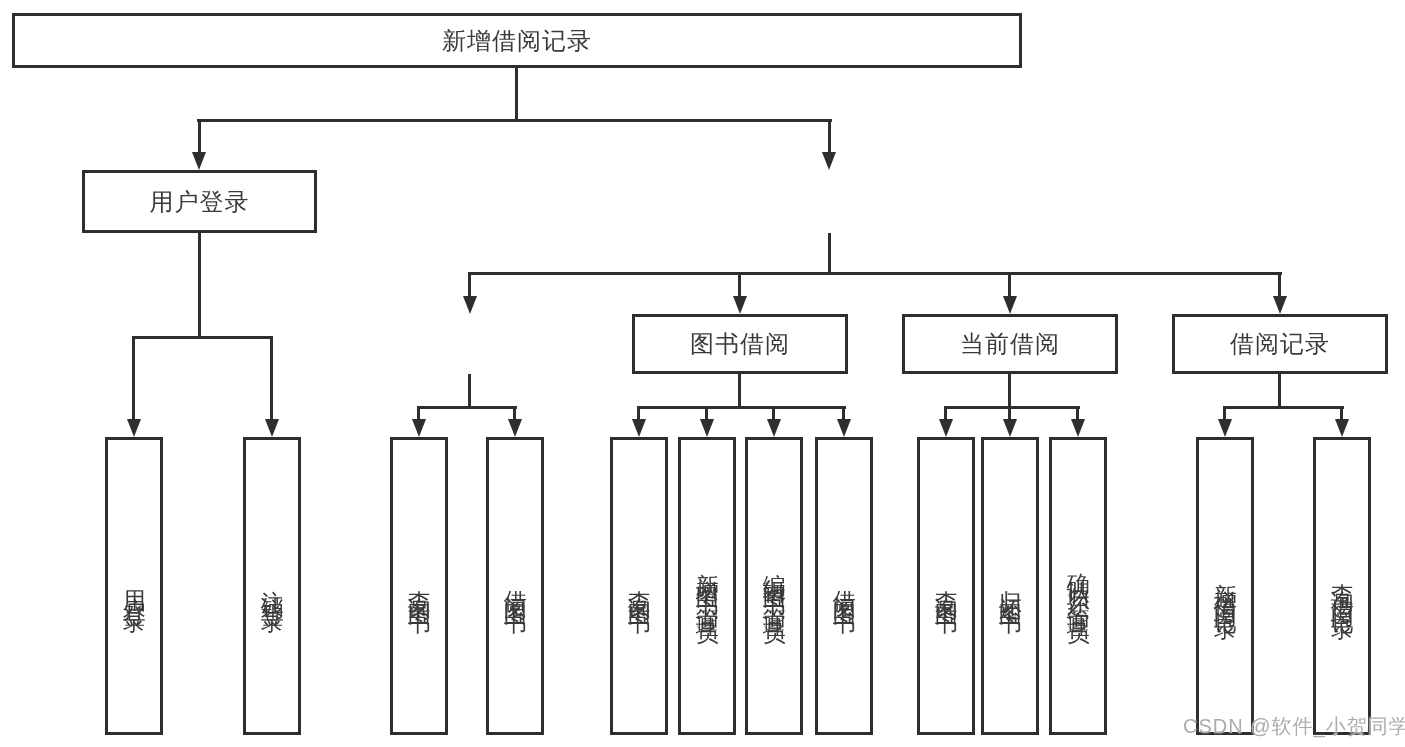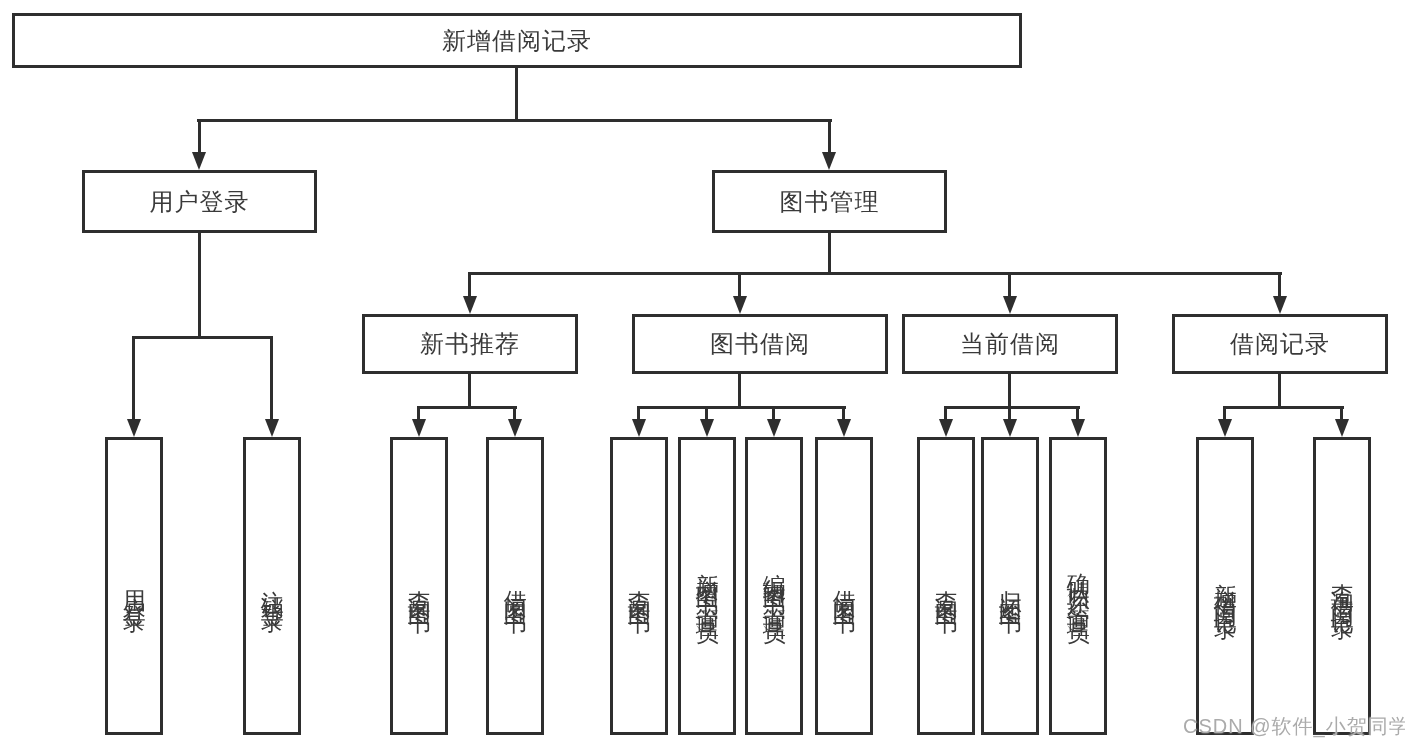--- a/index.html
+++ b/index.html
@@ -67,42 +67,40 @@
   <div class="box" style="left:12px;top:13px;width:1010px;height:55px;">新增借阅记录</div>
 
   <div class="vline" style="left:515px;top:66px;height:53px;"></div>
   <div class="hline" style="left:197px;top:119px;width:635px;"></div>
   <div class="vline" style="left:198px;top:119px;height:34px;"></div>
   <div class="arrowhead" style="left:192px;top:152px;"></div>
   <div class="vline" style="left:828px;top:119px;height:34px;"></div>
   <div class="arrowhead" style="left:822px;top:152px;"></div>
 
   <div class="box" style="left:82px;top:170px;width:235px;height:63px;">用户登录</div>
-  <div class="box" style="left:712px;top:170px;width:235px;height:63px;">图书管理</div>
 
   <div class="vline" style="left:198px;top:233px;height:103px;"></div>
   <div class="hline" style="left:132px;top:336px;width:141px;"></div>
   <div class="vline" style="left:132px;top:336px;height:83px;"></div>
   <div class="arrowhead" style="left:127px;top:419px;"></div>
   <div class="vline" style="left:270px;top:336px;height:83px;"></div>
   <div class="arrowhead" style="left:265px;top:419px;"></div>
 
   <div class="vline" style="left:828px;top:233px;height:39px;"></div>
   <div class="hline" style="left:469px;top:272px;width:813px;"></div>
   <div class="vline" style="left:468px;top:272px;height:24px;"></div>
   <div class="arrowhead" style="left:463px;top:296px;"></div>
   <div class="vline" style="left:738px;top:272px;height:24px;"></div>
   <div class="arrowhead" style="left:733px;top:296px;"></div>
   <div class="vline" style="left:1008px;top:272px;height:24px;"></div>
   <div class="arrowhead" style="left:1003px;top:296px;"></div>
   <div class="vline" style="left:1278px;top:272px;height:24px;"></div>
   <div class="arrowhead" style="left:1273px;top:296px;"></div>
 
-  <div class="box" style="left:362px;top:314px;width:216px;height:60px;">新书推荐</div>
-  <div class="box" style="left:632px;top:314px;width:256px;height:60px;">图书借阅</div>
+  <div class="box" style="left:632px;top:314px;width:216px;height:60px;">图书借阅</div>
   <div class="box" style="left:1172px;top:314px;width:216px;height:60px;">借阅记录</div>
   <div class="box" style="left:902px;top:314px;width:216px;height:60px;">当前借阅</div>
 
   <div class="vline" style="left:468px;top:374px;height:32px;"></div>
   <div class="hline" style="left:418px;top:406px;width:99px;"></div>
   <div class="vline" style="left:417px;top:406px;height:13px;"></div>
   <div class="arrowhead" style="left:412px;top:419px;"></div>
   <div class="vline" style="left:513px;top:406px;height:13px;"></div>
   <div class="arrowhead" style="left:508px;top:419px;"></div>
 

